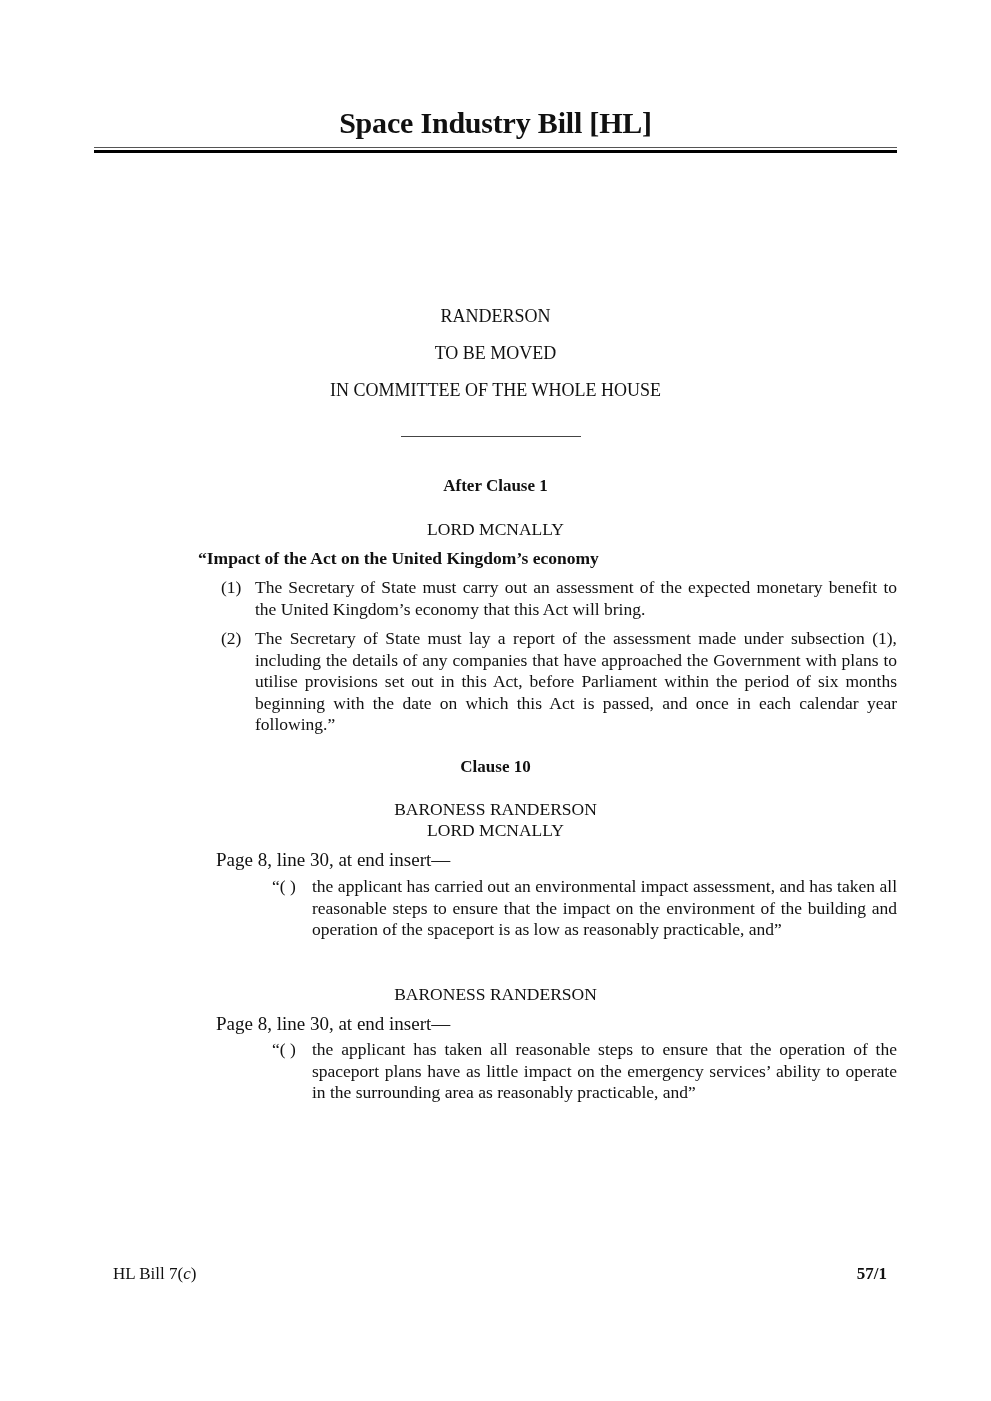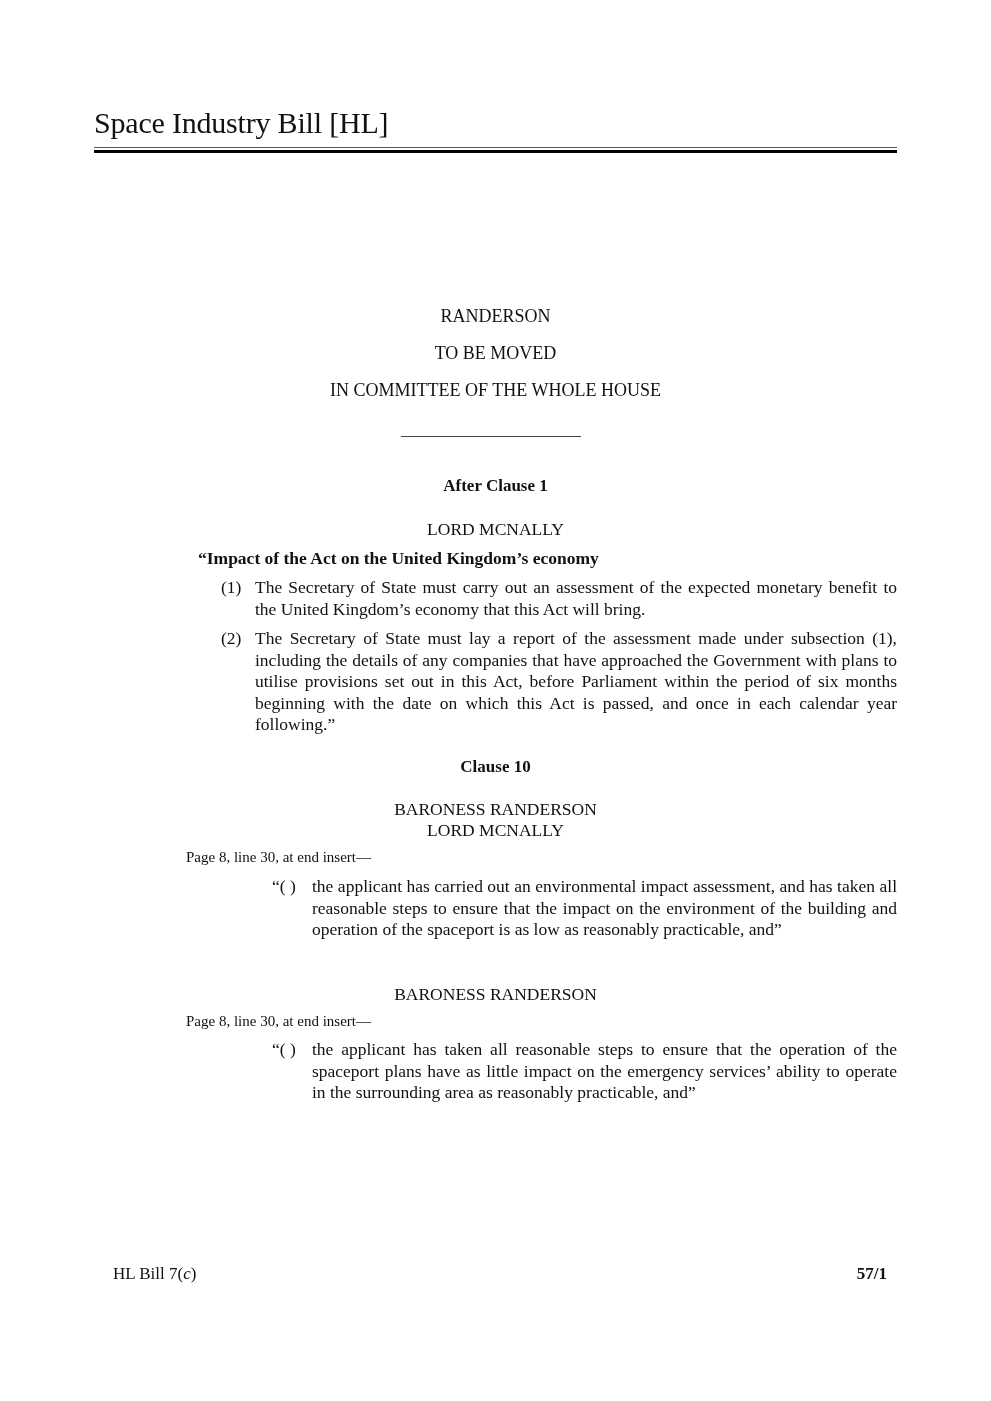--- a/index.html
+++ b/index.html
@@ -2,40 +2,40 @@
 <html><head>
 <meta charset="utf-8">
 <style>
   html, body { margin: 0; padding: 0; background: #ffffff; }
   body {
     width: 991px; height: 1401px; position: relative; overflow: hidden;
     font-family: "Liberation Serif", "DejaVu Serif", serif; color: #111;
   }
   .abs { position: absolute; }
   .title {
-    left: 94px; width: 803px; top: 106px; text-align: left;
-    font-size: 30px; font-weight: normal; letter-spacing: -0.2px;
+    left: 94px; width: 803px; top: 106px; text-align: center;
+    font-size: 30px; font-weight: bold; letter-spacing: -0.2px;
   }
   .rule-thin { left: 94px; width: 803px; top: 147px; height: 1px; background: #555; }
   .rule-thick { left: 94px; width: 803px; top: 150px; height: 3px; background: #000; }
   .center { left: 94px; width: 803px; text-align: center; font-size: 18px; }
   .short-rule { left: 401px; width: 180px; top: 436px; height: 1px; background: #444; }
   .bold { font-weight: bold; font-size: 17px; }
   .body-text { font-size: 17.5px; line-height: 21.5px; }
   .para {
     position: absolute; left: 221px; width: 676px; display: flex;
   }
   .para .num { width: 34px; flex: none; }
   .para .txt { flex: 1; text-align: justify; }
   .insert {
     position: absolute; left: 272px; width: 625px; display: flex;
   }
   .insert .num { width: 40px; flex: none; }
   .insert .txt { flex: 1; text-align: justify; }
-  .lead { left: 186px; font-size: 15px; }
+  .lead { left: 216px; font-size: 19px; }
   .footer { top: 1264px; font-size: 17px; }
 </style>
 </head>
 <body>
 
 <div class="abs title">Space Industry Bill [HL]</div>
 <div class="abs rule-thin"></div>
 <div class="abs rule-thick"></div>
 
 <div class="abs center" style="top:306px;">RANDERSON</div>

